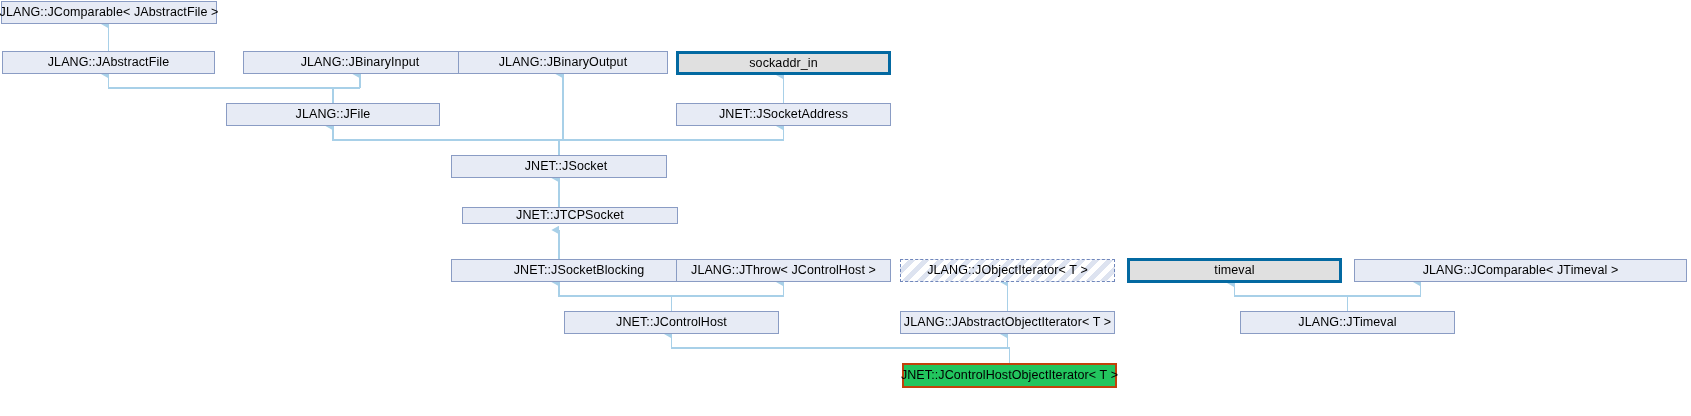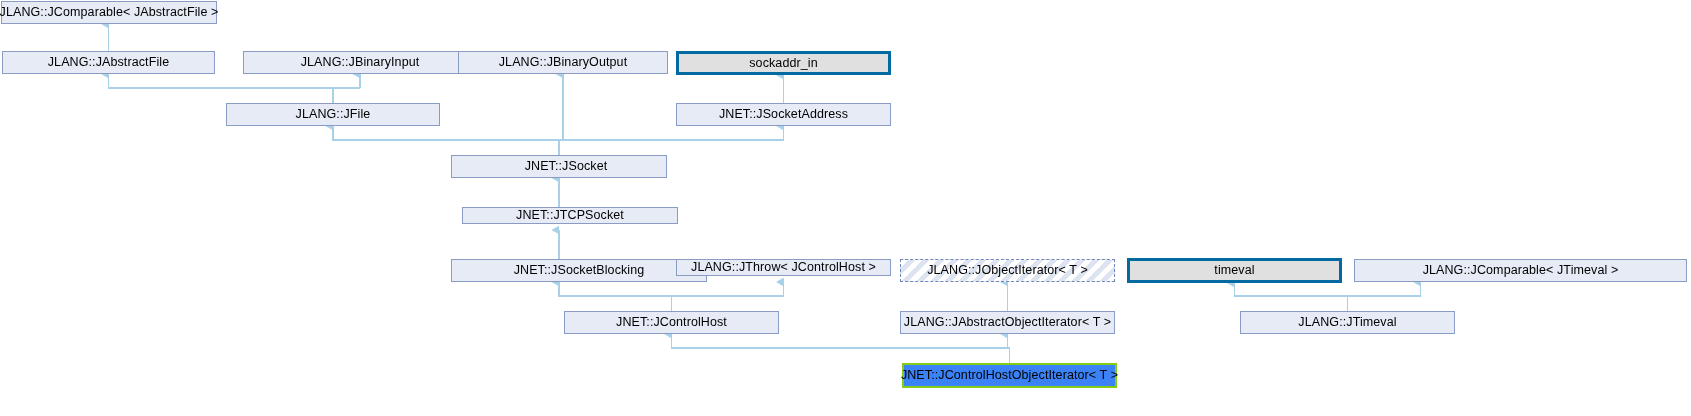--- a/index.html
+++ b/index.html
@@ -48,22 +48,22 @@
     background: #e7ebf5;
     border: 1px solid #8a9cc4;
   }
   
   .node.kind-external {
     background: #e0e0e0;
     border: 3px solid #0369a1;
   }
   
   .node.kind-current {
-    background: #3b82f6;
-    border: 2px solid #84cc16;
+    background: #22c55e;
+    border: 2px solid #c2410c;
   }
   
   .node.kind-abstract {
     background-color: #eef1f8;
     background-image: repeating-linear-gradient(
       -45deg,
       #ffffff 0px,
       #ffffff 5px,
       #dde3f0 5px,
       #dde3f0 10px
@@ -150,21 +150,21 @@
   </div>
 
   <div class="node kind-normal" style="left:451px; top:207px; width:216px; height:17px;margin-left:11px;">
     <span class="node-label">JNET::JTCPSocket</span>
   </div>
 
   <div class="node kind-normal" style="left:451px; top:259px; width:256px; height:23px;">
     <span class="node-label">JNET::JSocketBlocking</span>
   </div>
 
-  <div class="node kind-normal" style="left:676px; top:259px; width:215px; height:17px;">
+  <div class="node kind-normal" style="left:676px; top:259px; width:215px; height:23px;">
     <span class="node-label">JLANG::JThrow&lt; JControlHost &gt;</span>
   </div>
 
   <div class="node kind-abstract" style="left:900px; top:259px; width:215px; height:23px;">
     <span class="node-label">JLANG::JObjectIterator&lt; T &gt;</span>
   </div>
 
   <div class="node kind-external" style="left:1127px; top:258px; width:215px; height:25px;">
     <span class="node-label">timeval</span>
   </div>

